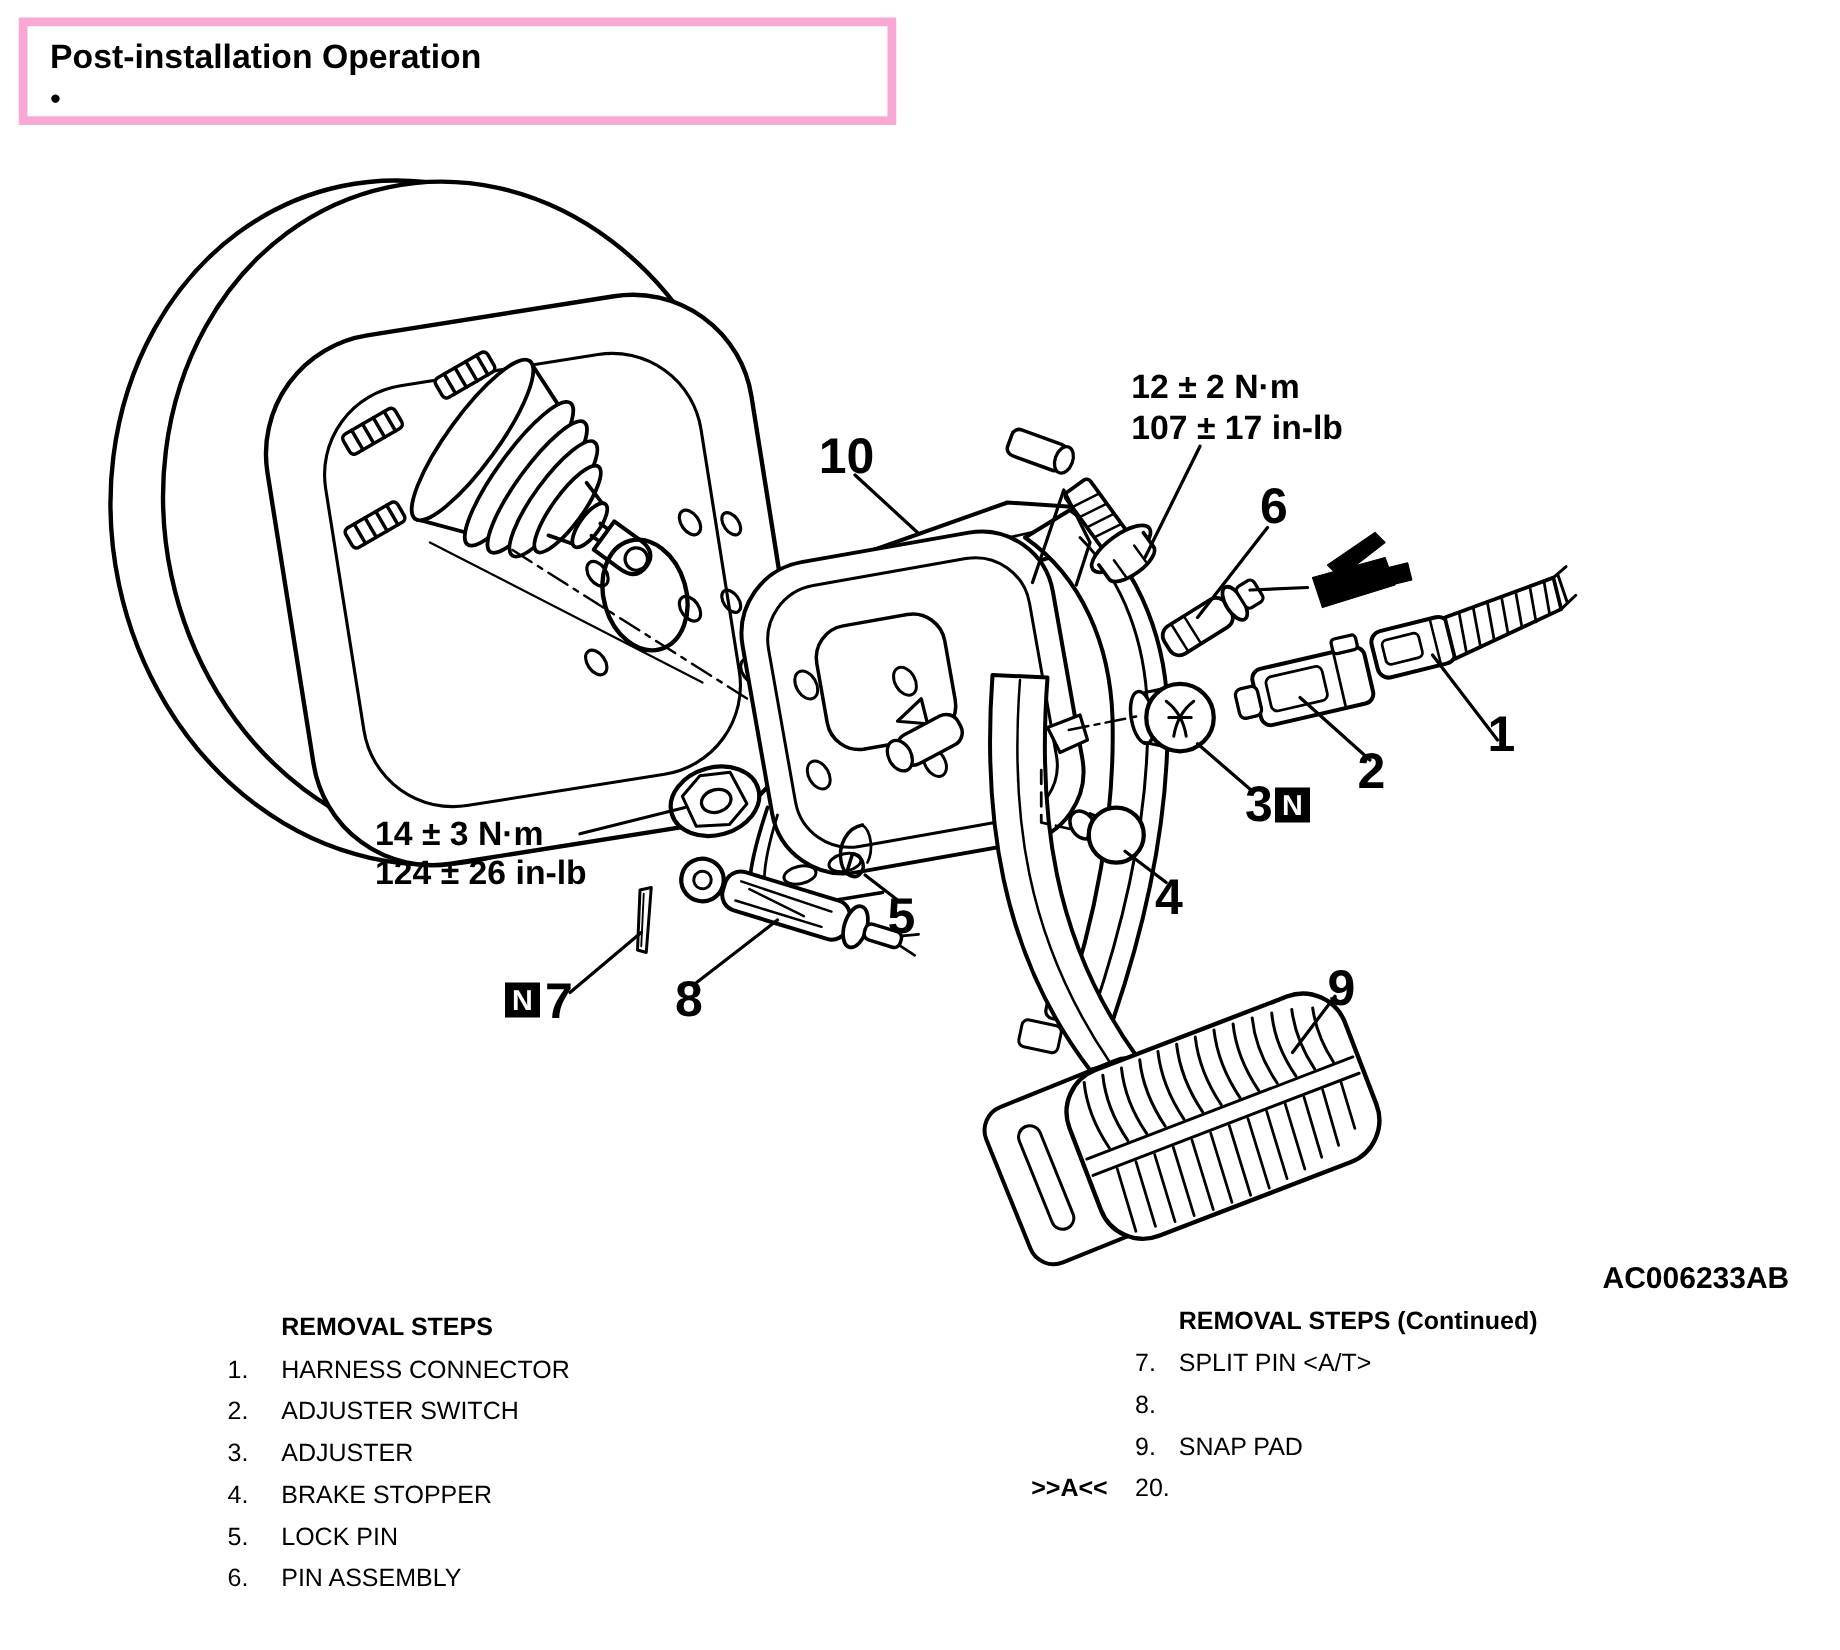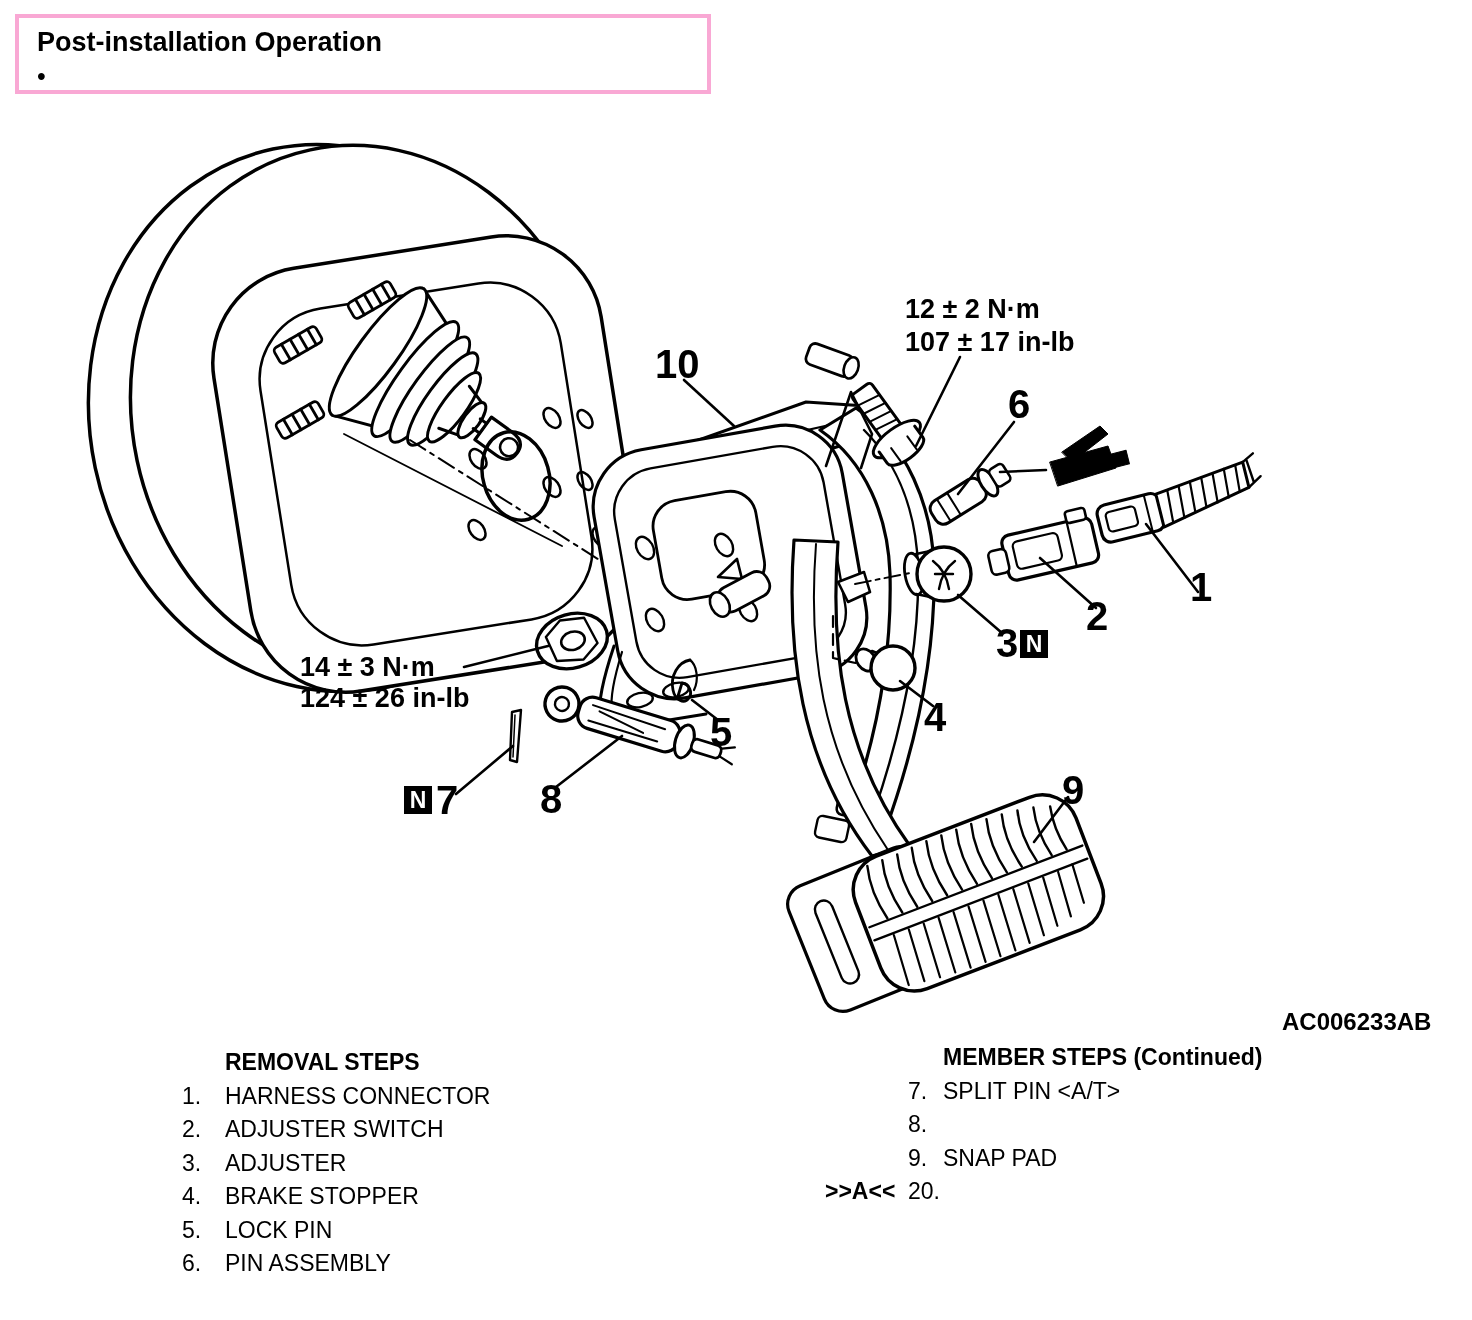--- a/index.html
+++ b/index.html
@@ -1,29 +1,29 @@
 <!DOCTYPE html>
 <html><head>
 <meta charset="utf-8">
 <style>
   html,body{margin:0;padding:0;background:#fff;}
   body{width:1472px;height:1320px;position:relative;font-family:"Liberation Sans",sans-serif;color:#000;overflow:hidden;}
-  .header-box{position:absolute;left:15px;top:14px;width:660px;height:56px;border:4px solid #f9a8d4;padding:8px 10px 8px 18px;background:#fff;}
+  .header-box{position:absolute;left:15px;top:14px;width:660px;height:56px;border:7px solid #f9a8d4;padding:8px 10px 8px 18px;background:#fff;}
   .header-title{font-size:27px;font-weight:700;line-height:32px;}
   .header-bullet{display:flex;font-size:25px;line-height:30px;margin-top:3px;}
   .bullet-dot{width:28px;font-size:25px;}
   svg{position:absolute;left:0;top:0;}
   svg .ln{stroke:#000;fill:none;stroke-linecap:round;stroke-linejoin:round;}
   svg .fw{fill:#fff;}
   svg text{font-family:"Liberation Sans",sans-serif;font-weight:700;fill:#000;stroke:none;}
   .callout{font-size:40px;}
   .torque{font-size:27px;}
   .figcode{font-size:24px;}
   .nletter{font-size:23px;fill:#fff;text-anchor:middle;}
-  .steps{position:absolute;font-size:23px;line-height:33.5px;}
+  .steps{position:absolute;font-size:20px;line-height:33.5px;}
   .steps-left{left:182px;top:1046px;width:600px;}
   .steps-right{left:825px;top:1041px;width:640px;}
   .steps-header{font-weight:700;}
   .steps-left .steps-header{margin-left:43px;}
   .steps-right .steps-header{margin-left:118px;}
   .step-row{display:grid;grid-template-columns:43px 1fr;}
   .steps-right .step-row{grid-template-columns:83px 35px 1fr;}
   .step-label{white-space:pre-line;}
   .step-marker{font-weight:700;}
 </style>
@@ -300,21 +300,21 @@
     <span class="step-num">5.</span>
     <span class="step-label">LOCK PIN</span>
   </div>
   <div class="step-row">
     <span class="step-num">6.</span>
     <span class="step-label">PIN ASSEMBLY</span>
   </div>
 </div>
 
 <div class="steps steps-right">
-  <div class="steps-header">MEMBER STEPS (Continued)</div>
+  <div class="steps-header">REMOVAL STEPS (Continued)</div>
   <div class="step-row">
     <span class="step-marker"></span>
     <span class="step-num">7.</span>
     <span class="step-label">SPLIT PIN &lt;A/T&gt;</span>
   </div>
   <div class="step-row">
     <span class="step-marker"></span>
     <span class="step-num">8.</span>
   </div>
   <div class="step-row">

